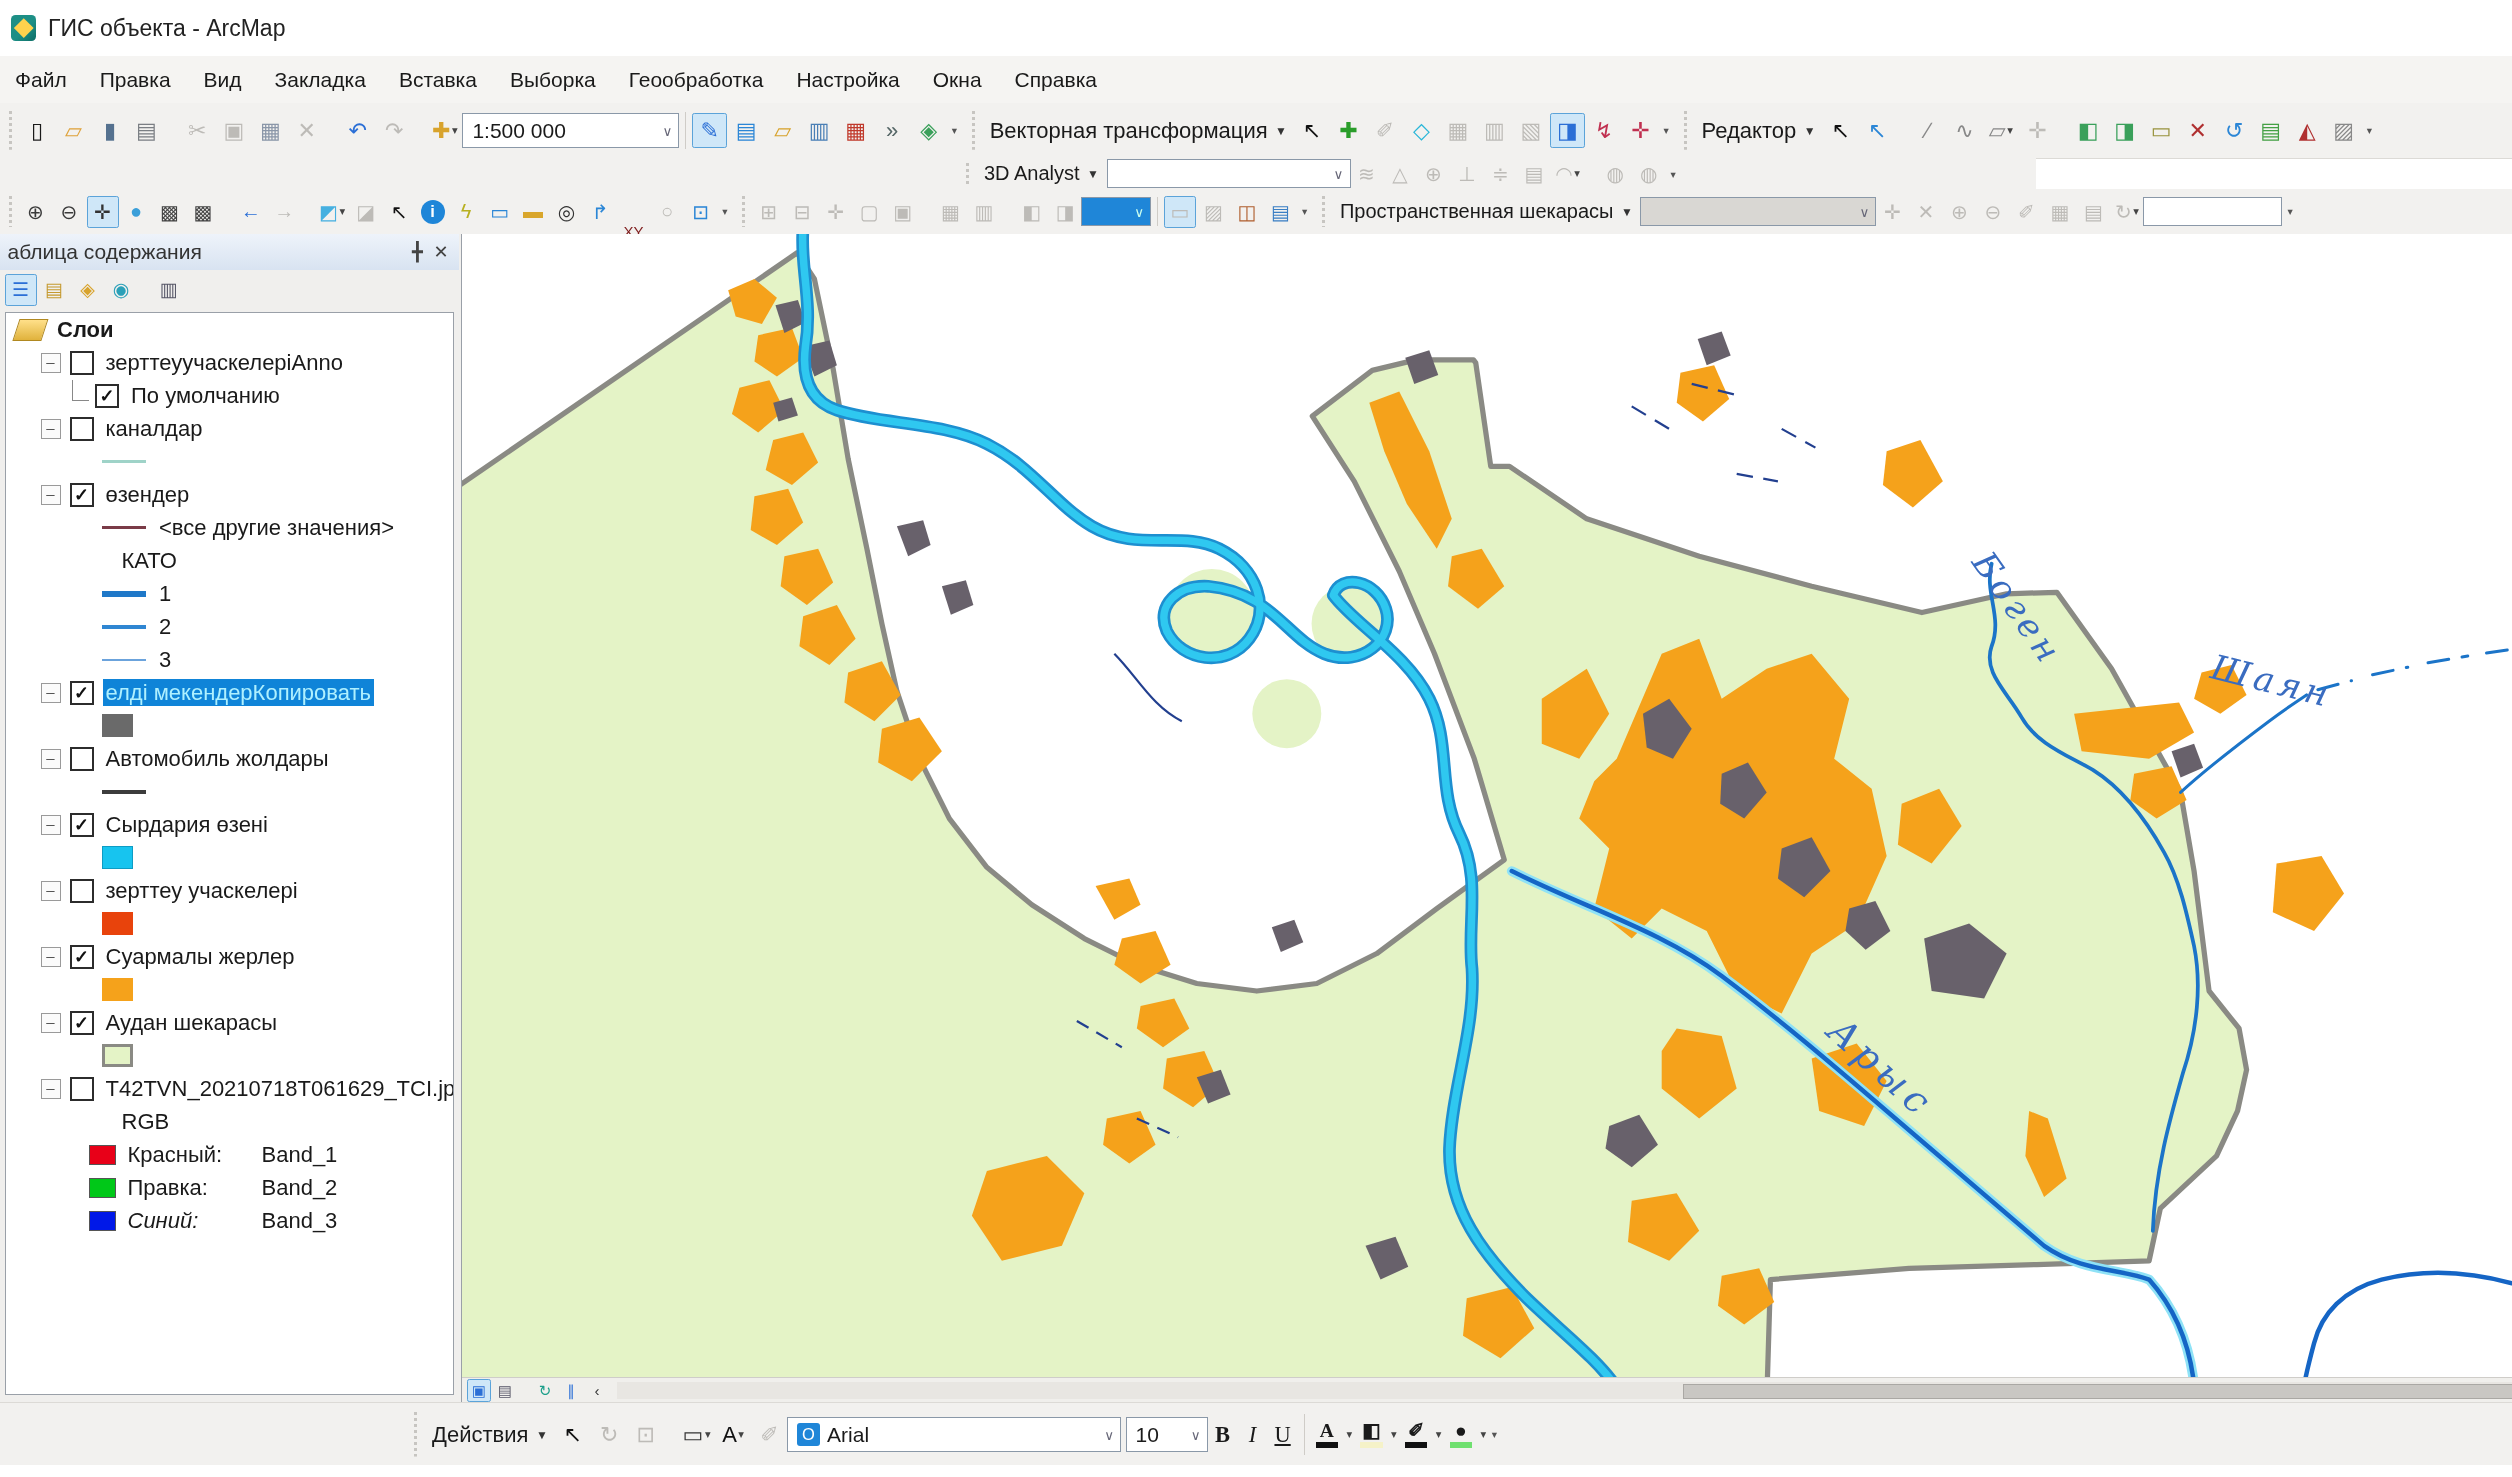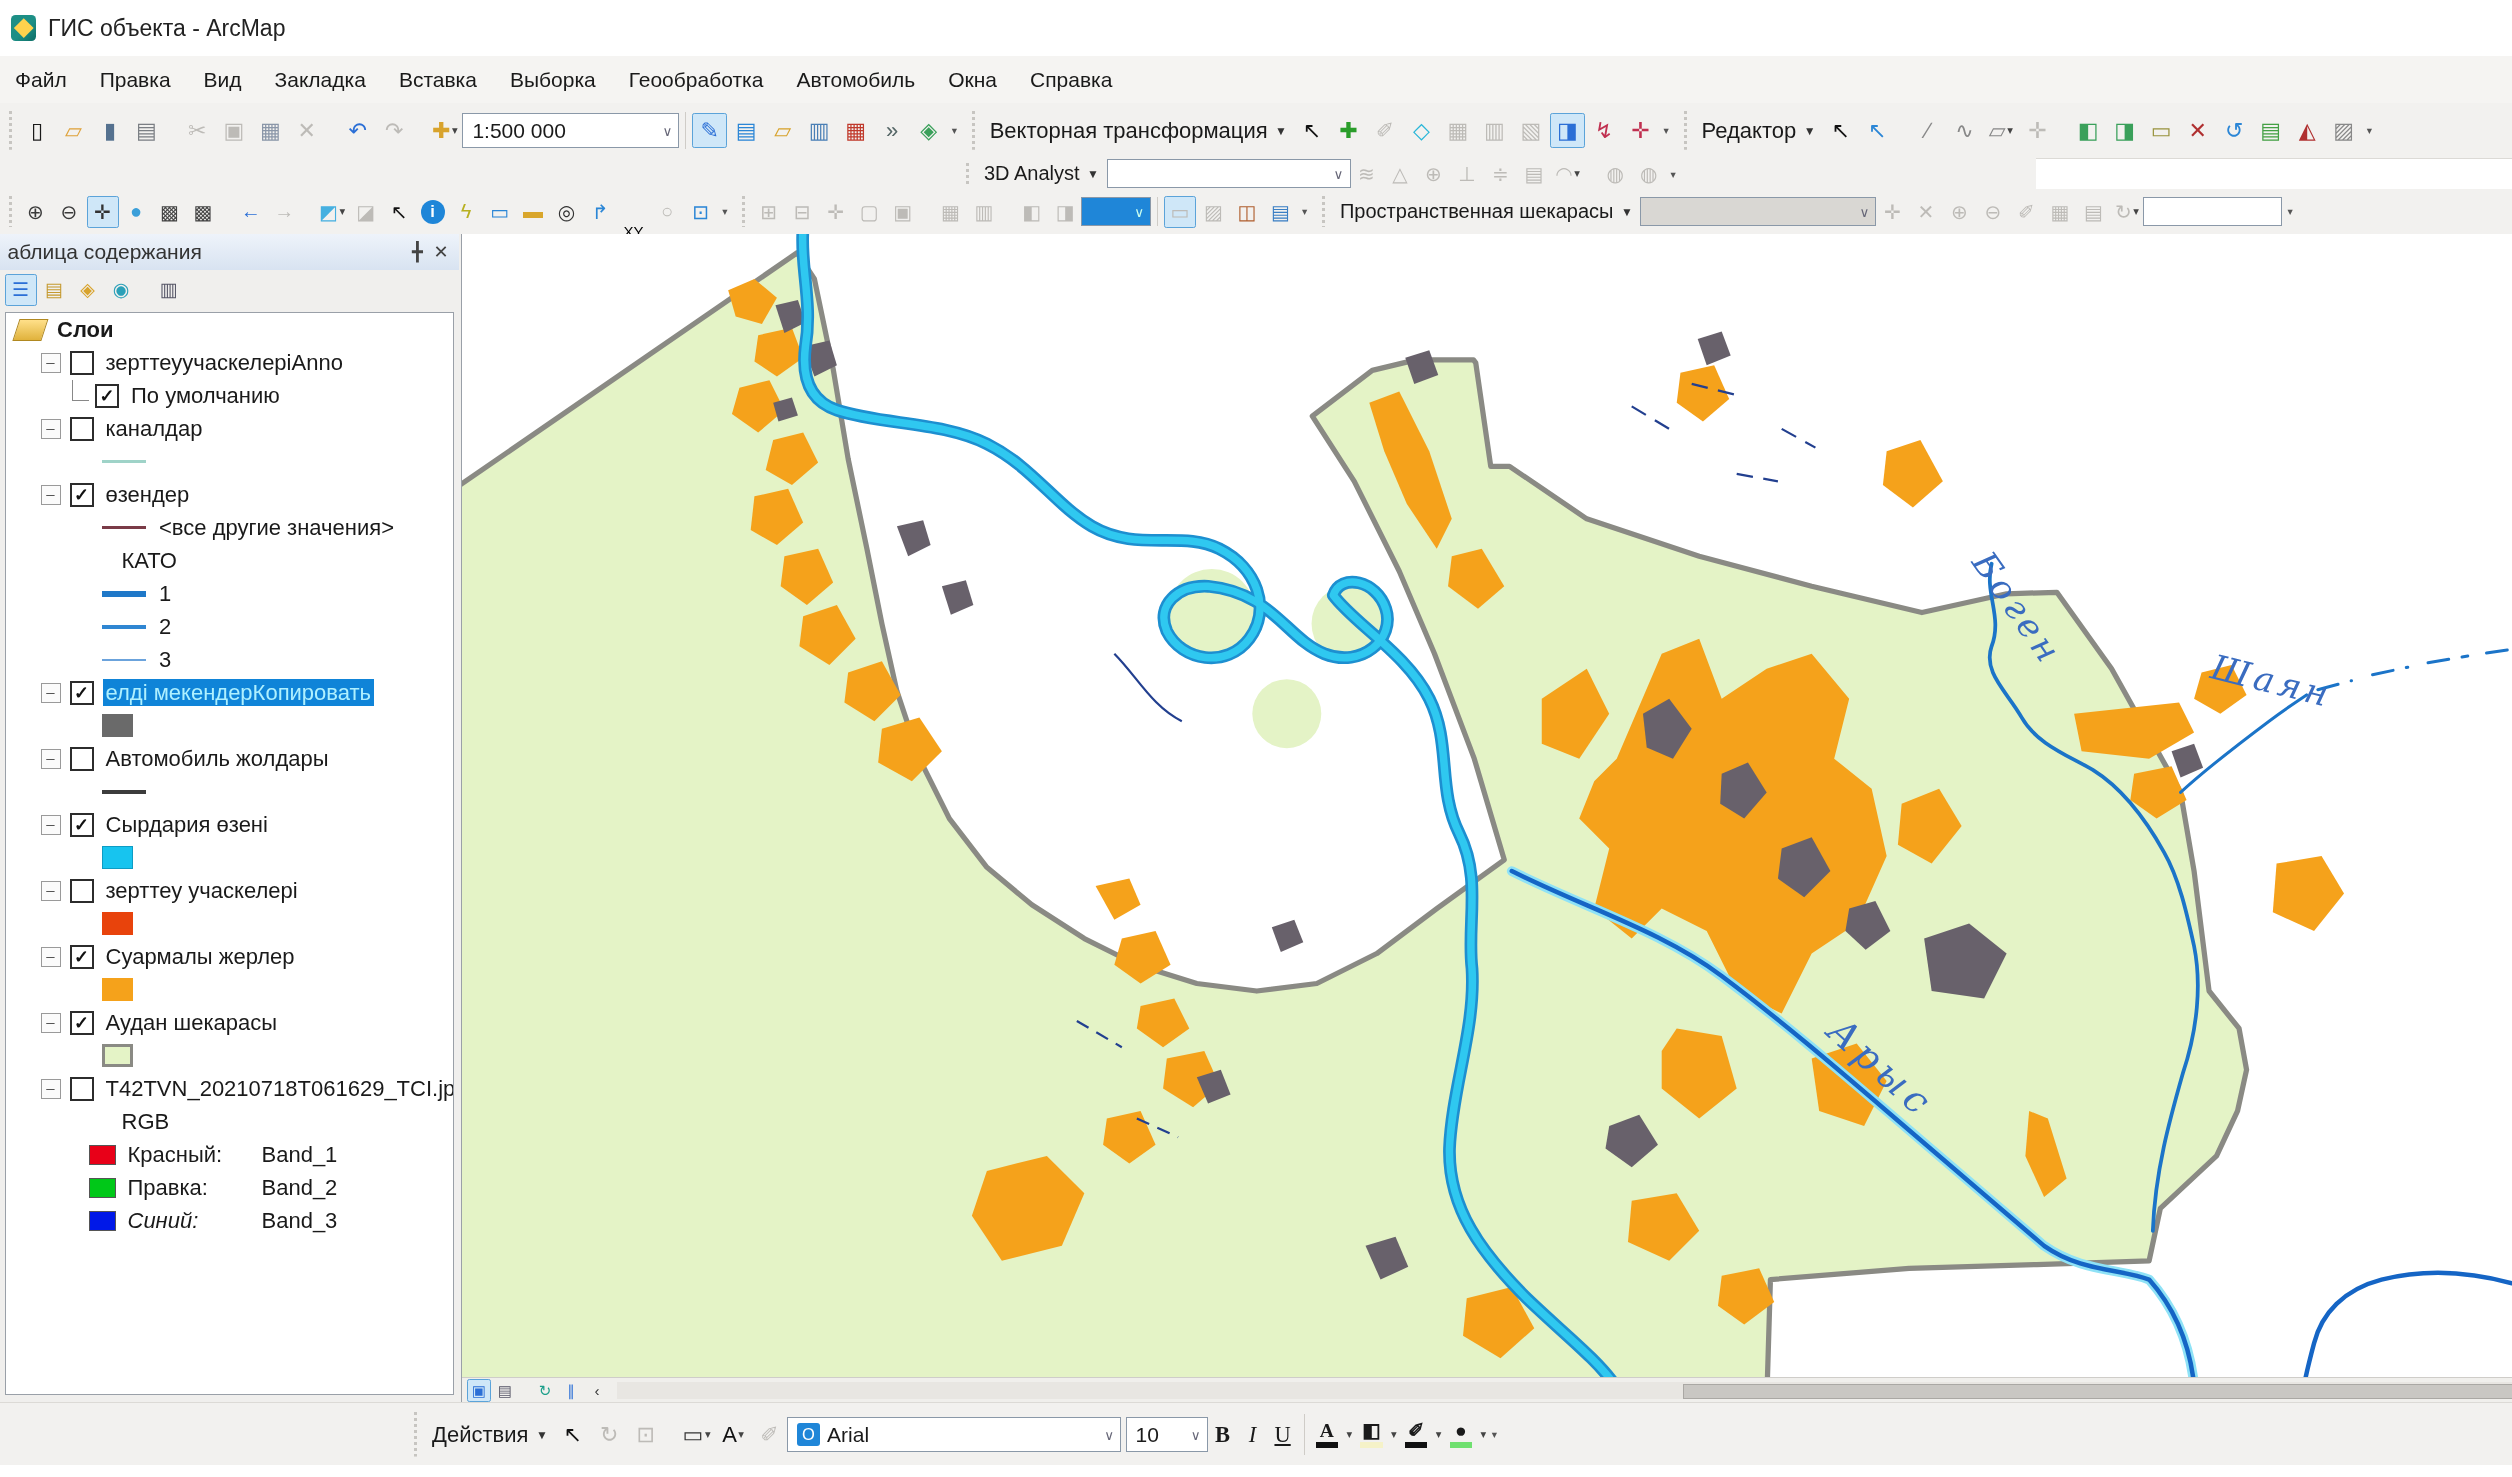--- a/index.html
+++ b/index.html
@@ -86,21 +86,21 @@
 </div>
 
 <div id="menubar" class="abs">
     <span class="menu-item">Файл</span>
     <span class="menu-item">Правка</span>
     <span class="menu-item">Вид</span>
     <span class="menu-item">Закладка</span>
     <span class="menu-item">Вставка</span>
     <span class="menu-item">Выборка</span>
     <span class="menu-item">Геообработка</span>
-    <span class="menu-item">Автомобиль</span>
+    <span class="menu-item">Настройка</span>
     <span class="menu-item">Окна</span>
     <span class="menu-item">Справка</span>
   </div>
 
 <div id="tb1" class="tbrow abs">
   <div class="grip"></div>
   <span style="display: flex; align-items: center; gap: 1.5px;">
       <div class="tbtn">
         <span class="g">▯</span>
       </div>
@@ -356,21 +356,21 @@
       <div class="tbtn">
         <span class="g" style="color: rgb(217, 166, 43);">▬</span>
       </div>
       <div class="tbtn">
         <span class="g" style="color: rgb(51, 51, 51);">◎</span>
       </div>
       <div class="tbtn">
         <span class="g" style="color: rgb(43, 134, 214);">↱</span>
       </div>
       <div class="tbtn">
-        <span class="g" style="color: #000000; font-size: 15px; margin-top: 40px;">XY</span>
+        <span class="g" style="color: #7f1d1d; font-size: 15px; margin-top: 40px;">XY</span>
       </div>
       <div class="tbtn dis">
         <span class="g" style="color: rgb(189, 187, 183);">○</span>
       </div>
       <div class="tbtn">
         <span class="g" style="color: rgb(43, 134, 214);">⊡</span>
       </div>
     </span>
   <div class="ovf">▾</div>
   <div class="grip"></div>

